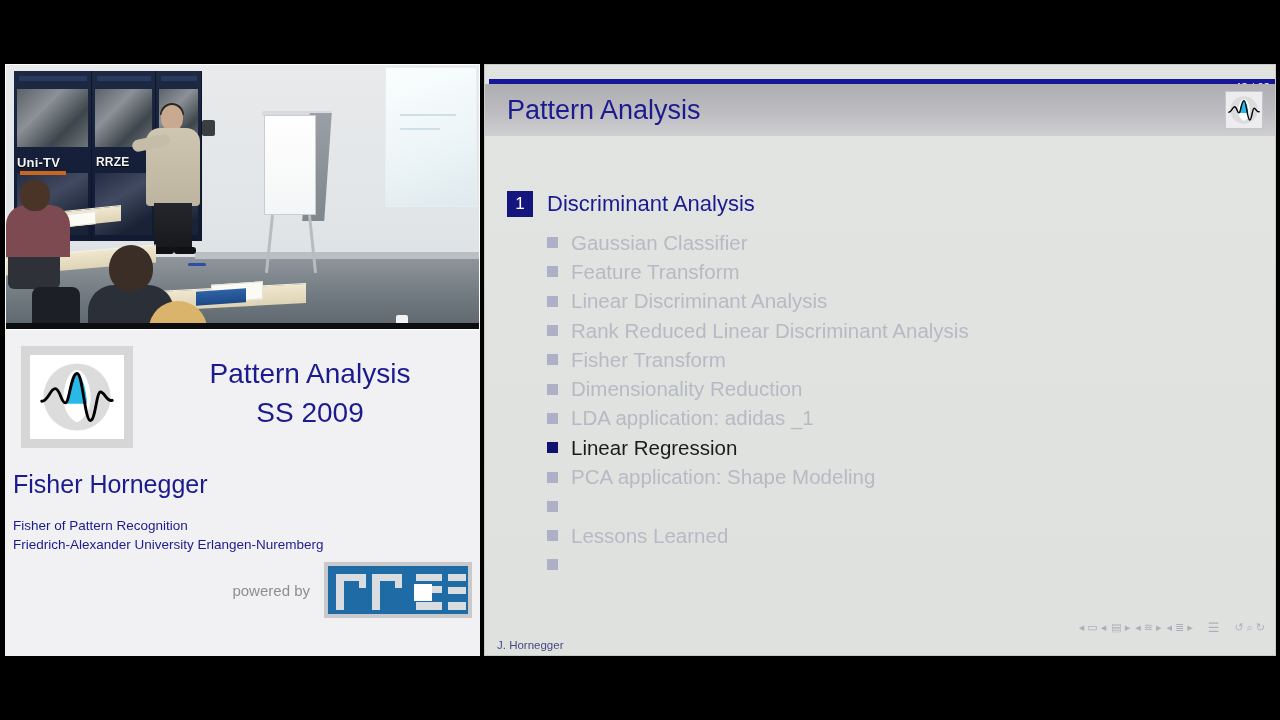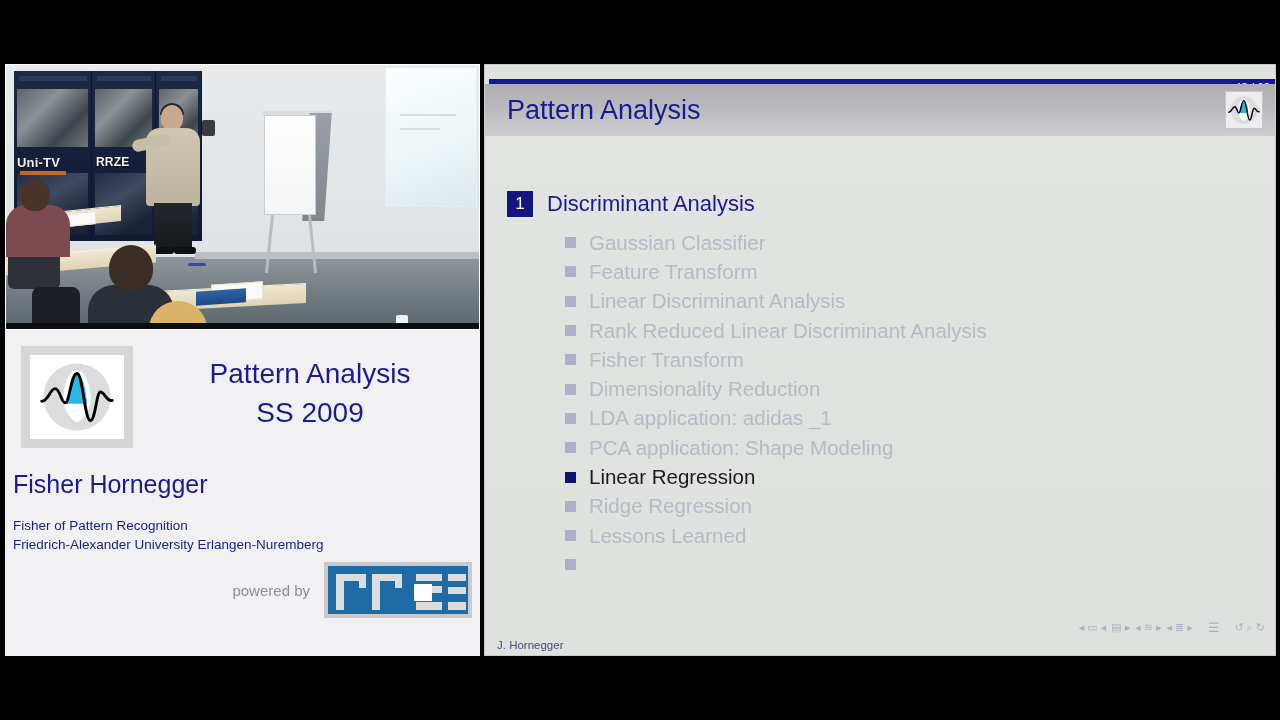--- a/index.html
+++ b/index.html
@@ -108,21 +108,21 @@
   #head-logo { position:absolute; right:12px; top:26px; width:38px; height:38px;
                background:#ededef; border:1px solid #c6c6ca; overflow:hidden; }
   #slide-body { position:absolute; left:0; top:71px; width:100%; height:521px;
                 background:linear-gradient(180deg,#e2e4e2 0%,#dfe1df 100%); }
 
   .toc-top { position:absolute; left:22px; top:55px; display:flex; align-items:center; gap:14px; }
   .num-badge { width:26px; height:26px; background:#15157f; color:#fff; font-size:17px;
                display:flex; align-items:center; justify-content:center; }
   .toc-top-label { color:#1b1b8f; font-size:22px; }
 
-  #toc-list { position:absolute; left:80px; top:92px; width:700px; }
+  #toc-list { position:absolute; left:62px; top:92px; width:700px; }
   .toc-item { display:flex; align-items:center; gap:13px; height:29.3px; }
   .bullet { width:11px; height:11px; flex:none; background:#aeb0c8; }
   .toc-label { font-size:20.5px; color:#b7b9c4; white-space:nowrap; }
   .toc-item.active .bullet { background:#11116e; }
   .toc-item.active .toc-label { color:#1b1b1b; }
 
   #footer-author { position:absolute; left:12px; bottom:6px; color:#4a4a80; font-size:11.5px; }
   #navicons { position:absolute; right:10px; bottom:24px; display:flex; align-items:center;
               gap:5px; opacity:0.30; }
   .nav-g { display:flex; align-items:center; gap:3px; }
@@ -302,31 +302,30 @@
             <span class="toc-label">Fisher Transform</span>
           </div>
           <div class="toc-item">
             <span class="bullet"></span>
             <span class="toc-label">Dimensionality Reduction</span>
           </div>
           <div class="toc-item">
             <span class="bullet"></span>
             <span class="toc-label">LDA application: adidas _1</span>
           </div>
+          <div class="toc-item active">
+            <span class="bullet"></span>
+            <span class="toc-label">Linear Regression</span>
+          </div>
           <div class="toc-item">
             <span class="bullet"></span>
             <span class="toc-label">PCA application: Shape Modeling</span>
           </div>
-          <div class="toc-item active">
-            <span class="bullet"></span>
-            <span class="toc-label">Linear Regression</span>
-          </div>
-          <div class="toc-item">
-            <span class="bullet"></span>
-            <span class="toc-label">Ridge Regression</span>
+          <div class="toc-item">
+            <span class="bullet"></span>
           </div>
           <div class="toc-item">
             <span class="bullet"></span>
             <span class="toc-label">Lessons Learned</span>
           </div>
           <div class="toc-item">
             <span class="bullet"></span>
           </div>
         </div>
 

